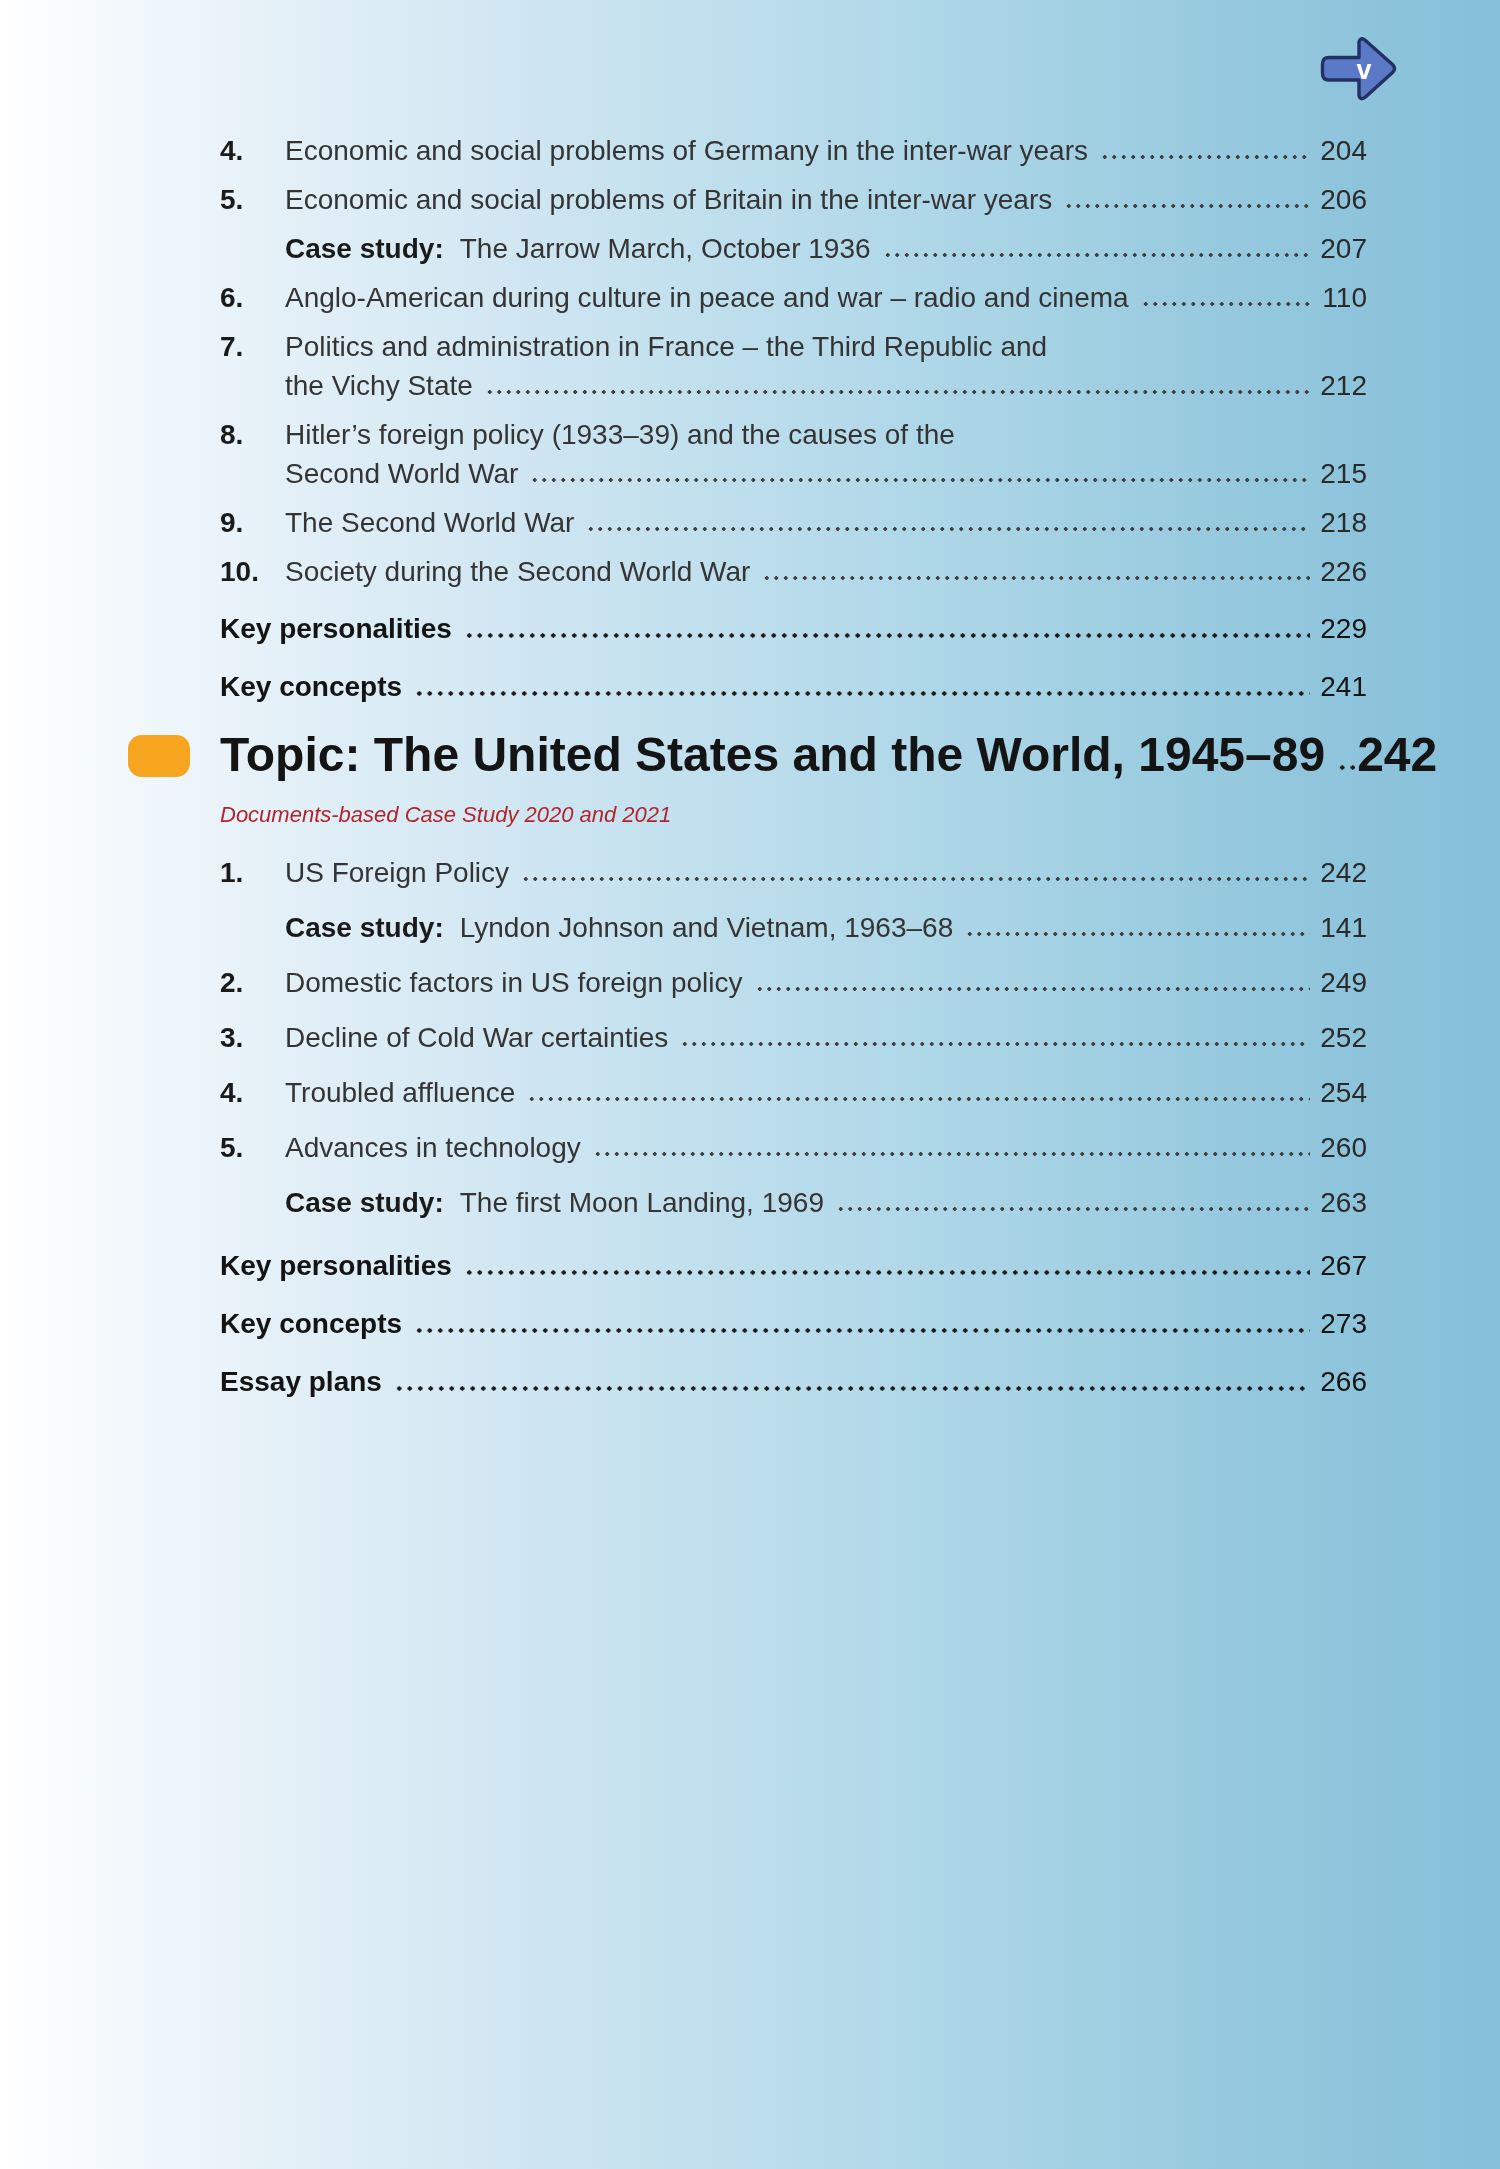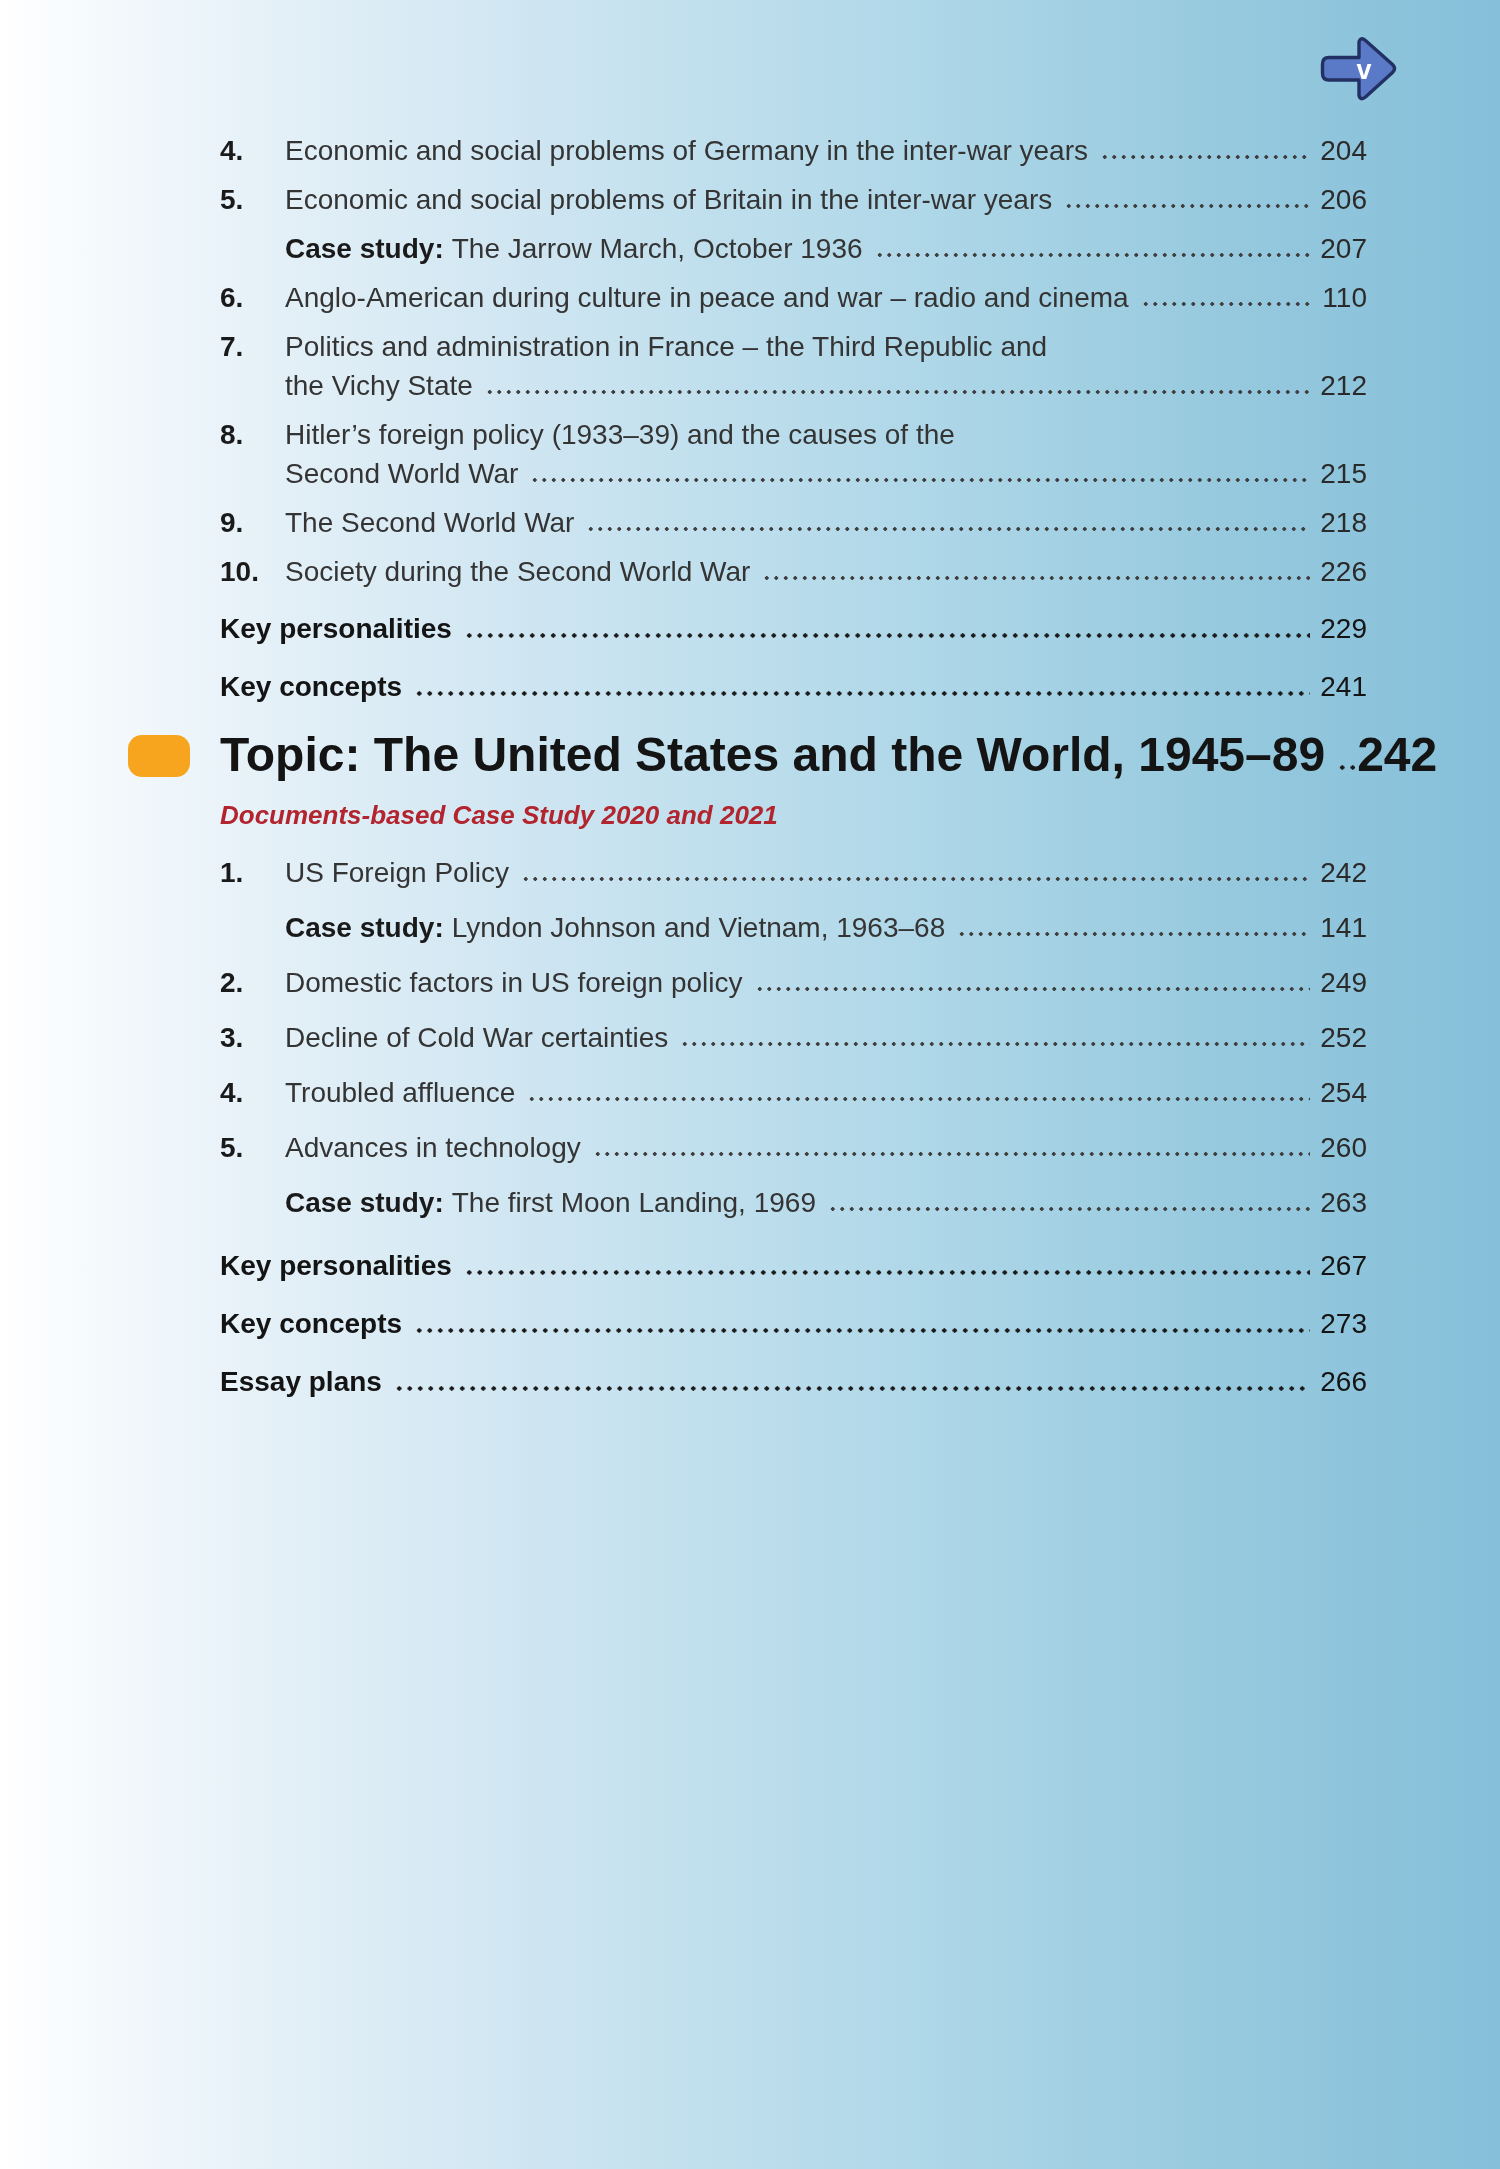--- a/index.html
+++ b/index.html
@@ -21,21 +21,21 @@
   .toc{
     position:absolute; left:220px; top:136px; width:1147px;
     color:#343434; font-size:28px; line-height:30px;
   }
   .row{display:flex; align-items:baseline; margin-bottom:19px; position:relative;}
   .row.g2{margin-bottom:25px;}
   .row.istart{margin-bottom:9px;}
   .num{flex:0 0 65px; font-weight:bold; color:#1a1a1a;}
   .indent{flex:0 0 65px;}
   .entry-text{white-space:nowrap;}
-  .case-label{font-weight:bold; color:#1a1a1a; margin-right:8px;}
+  .case-label{font-weight:bold; color:#1a1a1a; margin-right:16px;}
   .leader{
     flex:1 1 auto; min-width:18px; height:4px;
     align-self:flex-end; margin:0 10px 7px 12px;
     background-image:radial-gradient(circle, #3f3f3f 1.6px, rgba(0,0,0,0) 1.9px);
     background-size:9.5px 4px; background-repeat:repeat-x; background-position:left center;
   }
   .page-num{color:#2a2a2a;}
   
   .row.key{font-weight:bold; color:#141414; margin-bottom:20px;justify-content:flex-end;}
   .row.key .page-num{color:#141414; font-weight:normal;margin-top:8px;}
@@ -51,21 +51,21 @@
   }
   .row.topic .leader{margin-right:2px;}
   .row.topic .page-num{font-weight:bold; color:#141414;}
   .topic-marker{
     position:absolute; left:-92px; top:1px;
     width:62px; height:42px; border-radius:14px;
     background:#f7a51f;
   }
   
   .row.red{
-    font-size:26px; line-height:34px; font-weight:bold; font-style:italic;
+    font-size:22px; line-height:34px; font-weight:normal; font-style:italic;
     color:#b2242e; margin-bottom:26px;
   }
 </style>
 </head>
 <body>
 
 <div class="page">
 
   <div class="arrow-wrap">
     <svg width="82" height="70" viewBox="0 0 82 70">

